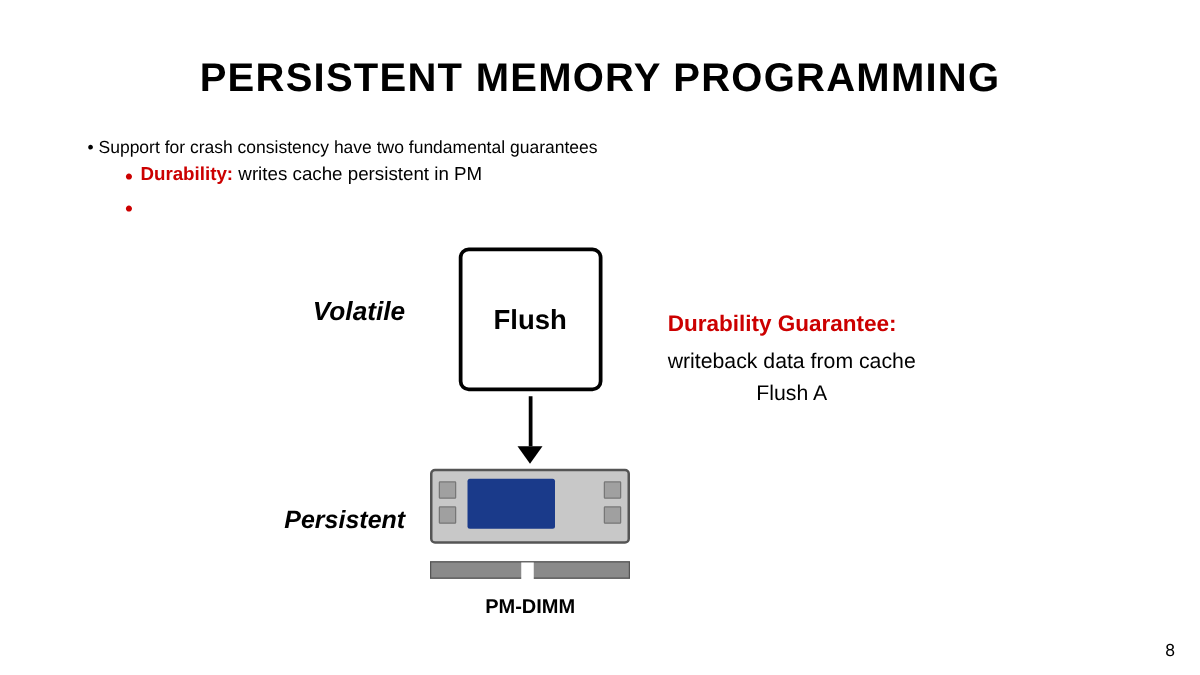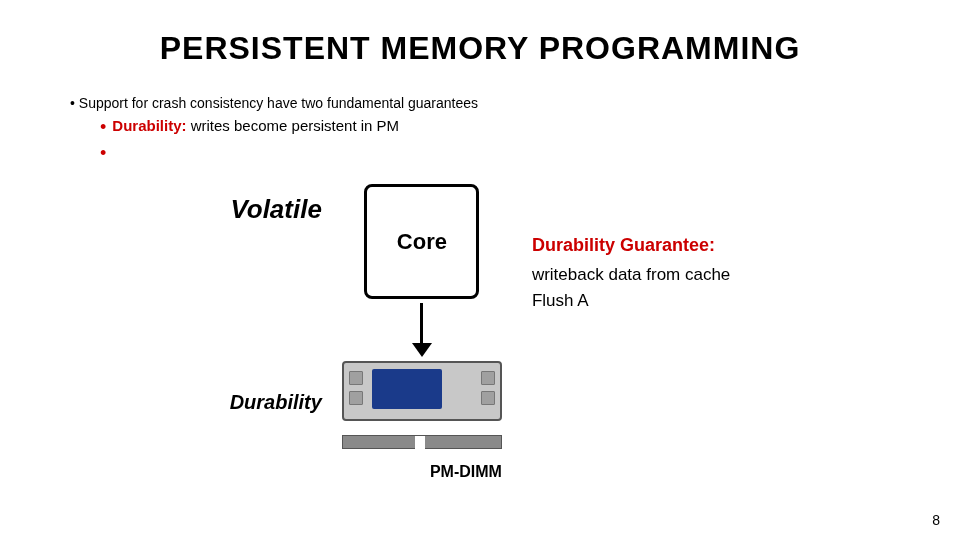--- a/index.html
+++ b/index.html
@@ -8,21 +8,21 @@
       height: 540px;
       background: #ffffff;
       font-family: 'Arial', sans-serif;
       overflow: hidden;
       position: relative;
     }
 
     .slide {
       width: 960px;
       height: 540px;
-      padding: 30px 60px 20px 60px;
+      padding: 44px 60px 20px 60px;
       position: relative;
     }
 
     .title {
       font-size: 32px;
       font-weight: bold;
       text-align: center;
       color: #000000;
       margin-bottom: 28px;
       letter-spacing: 1px;
@@ -75,24 +75,25 @@
       display: flex;
       flex-direction: column;
       justify-content: space-between;
       align-items: flex-end;
       padding-right: 20px;
       padding-top: 10px;
       height: 230px;
     }
 
     .volatile-label {
-      font-size: 26px;
+      font-size: 21px;
       font-style: italic;
       color: #000000;
       font-weight: 600;
+      margin-top: 30px;
     }
 
     .persistent-label {
       font-size: 20px;
       font-style: italic;
       color: #000000;
       font-weight: 600;
       margin-top: 60px;
     }
 
@@ -141,21 +142,21 @@
       height: 0;
       border-left: 10px solid transparent;
       border-right: 10px solid transparent;
       border-top: 14px solid #000000;
     }
 
     
     .pm-dimm-container {
       display: flex;
       flex-direction: column;
-      align-items: flex-end;
+      align-items: center;
       gap: 14px;
     }
 
     .pm-dimm {
       width: 160px;
       height: 60px;
       position: relative;
       background: #c8c8c8;
       border: 2px solid #555555;
       border-radius: 4px;
@@ -231,20 +232,21 @@
       font-size: 18px;
       font-weight: bold;
       color: #cc0000;
       margin-bottom: 6px;
     }
 
     .durability-text {
       font-size: 17px;
       color: #000000;
       line-height: 1.5;
+      text-align: center;
     }
 
     .slide-number {
       position: absolute;
       bottom: 12px;
       right: 20px;
       font-size: 14px;
       color: #000000;
     }
   </style>
@@ -256,39 +258,39 @@
   <h1 class="title">PERSISTENT MEMORY PROGRAMMING</h1>
 
   <div class="bullet-main">
     • <span>Support for crash consistency have two fundamental guarantees</span>
   </div>
 
   <div class="sub-bullets">
     <div class="sub-bullet">
       <span class="sub-bullet-dot">•</span>
       <span>
-        <span class="keyword-red">Durability:</span><span> writes become persistent in PM</span>
+        <span class="keyword-red">Durability:</span><span> writes cache persistent in PM</span>
       </span>
     </div>
     <div class="sub-bullet">
       <span class="sub-bullet-dot">•</span>
     </div>
   </div>
 
   <div class="diagram-area">
 
     <div class="left-labels">
       <div class="volatile-label">Volatile</div>
-      <div class="persistent-label">Durability</div>
+      <div class="persistent-label">Persistent</div>
     </div>
 
     <div class="center-diagram">
 
       <div class="core-box">
-        <span class="core-label">Core</span>
+        <span class="core-label">Flush</span>
       </div>
 
       <div class="arrow-down">
         <div class="arrow-line"></div>
         <div class="arrow-head"></div>
       </div>
 
       <div class="pm-dimm-container">
         <div class="pm-dimm">
           <div class="dimm-inner">

